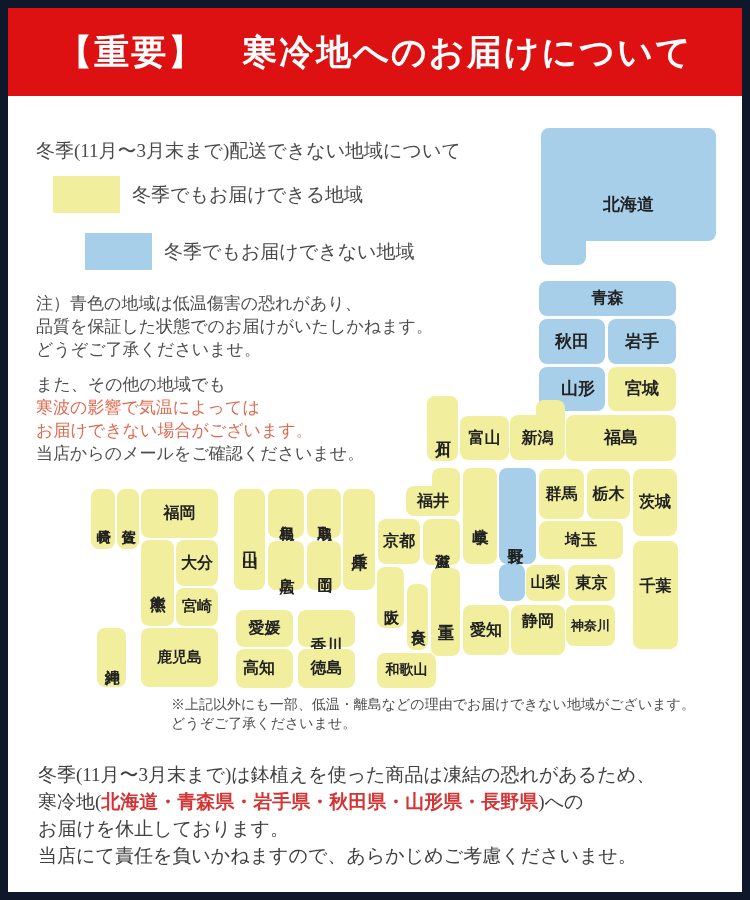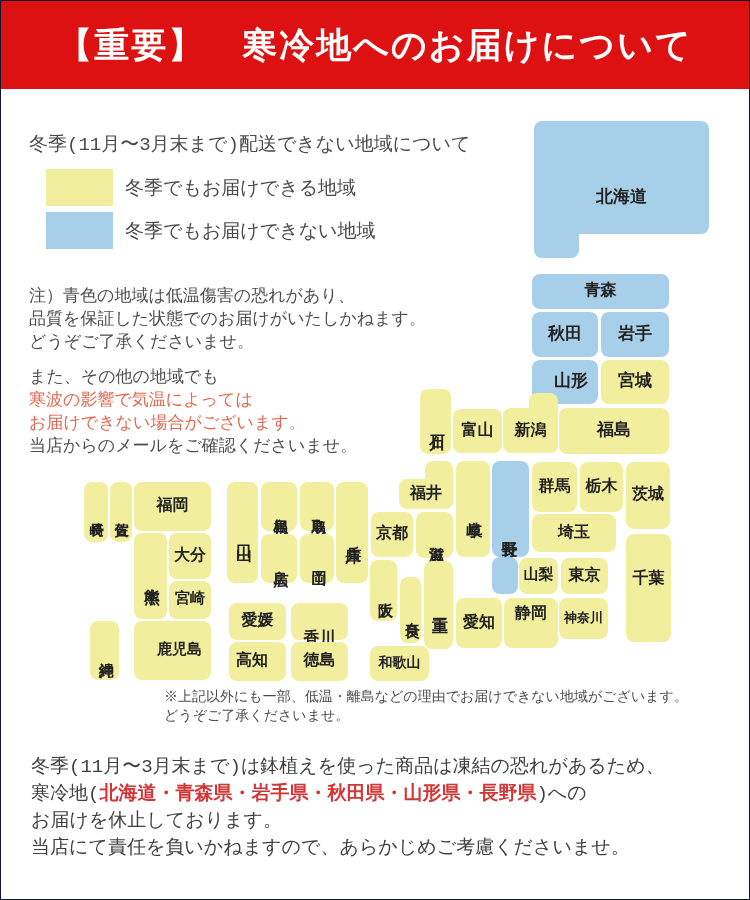--- a/index.html
+++ b/index.html
@@ -1,29 +1,29 @@
 <!DOCTYPE html>
 <html><head>
 <meta charset="utf-8">
 <style>
   html,body { margin:0; padding:0; background:#ffffff; }
   .page {
     position:relative; width:750px; height:900px; box-sizing:border-box;
-    border:1px solid #0f172a; background:#ffffff; overflow:hidden;
-    font-family:Liberation Mono, monospace;
+    border:8px solid #0f172a; background:#ffffff; overflow:hidden;
+    font-family:Liberation Serif, serif;
   }
   .banner {
     position:absolute; left:0; top:0; right:0; height:88px; background:#dd1111;
     display:flex; align-items:center; justify-content:center;
   }
   .banner span { color:#ffffff; font-size:35px; font-weight:bold; letter-spacing:2px; white-space:nowrap; }
   .intro-heading { position:absolute; left:28px; top:130px; font-size:19px; color:#4a4a4a; white-space:nowrap; }
   .legend-row { position:absolute; left:45px; display:flex; align-items:center; }
   #legend-row-1 { top:168px; }
-  #legend-row-2 { top:211px; }
+  #legend-row-2 { top:225px;margin-left:32px; }
   .swatch { width:67px; height:37px; flex:0 0 auto; }
   .legend-label { margin-left:12px; font-size:19px; color:#4a4a4a; white-space:nowrap; }
   .note { position:absolute; left:28px; font-size:17px; line-height:23px; color:#4d4d4d; white-space:nowrap; }
   #note1 { top:284px; }
   #note2 { top:365px; }
   .red-note { color:#e2684e; }
   #japan-map { position:absolute; left:0; top:0; width:750px; height:900px; }
   .pref-rect { position:absolute; border-radius:8px; }
   .pref-label {
     position:absolute; display:flex; align-items:center; justify-content:center;
@@ -157,21 +157,21 @@
       <div class="pref-label vertical" style="left: 109px; top: 481px; width: 22px; height: 60px; font-size: 14px;">佐賀</div>
       <div class="pref-rect" style="left: 83px; top: 481px; width: 24px; height: 60px; background: rgb(241, 238, 157);"></div>
       <div class="pref-label vertical" style="left: 83px; top: 481px; width: 24px; height: 60px; font-size: 14px;">長崎</div>
       <div class="pref-rect" style="left: 133px; top: 532px; width: 33px; height: 86px; background: rgb(241, 238, 157);"></div>
       <div class="pref-label vertical" style="left: 133px; top: 532px; width: 33px; height: 86px; font-size: 16px;">熊本</div>
       <div class="pref-rect" style="left: 168px; top: 532px; width: 42px; height: 46px; background: rgb(241, 238, 157);"></div>
       <div class="pref-label" style="left: 168px; top: 532px; width: 42px; height: 46px; font-size: 16px;">大分</div>
       <div class="pref-rect" style="left: 168px; top: 580px; width: 42px; height: 38px; background: rgb(241, 238, 157);"></div>
       <div class="pref-label" style="left: 168px; top: 580px; width: 42px; height: 38px; font-size: 15px;">宮崎</div>
       <div class="pref-rect" style="left: 133px; top: 620px; width: 77px; height: 59px; background: rgb(241, 238, 157);"></div>
-      <div class="pref-label" style="left: 133px; top: 620px; width: 77px; height: 59px; font-size: 15px; padding-left: 7px;">鹿児島</div>
+      <div class="pref-label" style="left: 133px; top: 620px; width: 77px; height: 59px; font-size: 15px;">鹿児島</div>
       <div class="pref-rect" style="left: 89px; top: 620px; width: 29px; height: 59px; background: rgb(241, 238, 157);"></div>
       <div class="pref-label vertical" style="left: 89px; top: 620px; width: 29px; height: 59px; font-size: 15px;">沖縄</div>
     </div>
 
   <div class="footnote">
     <div>※上記以外にも一部、低温・離島などの理由でお届けできない地域がございます。</div>
     <div>どうぞご了承くださいませ。</div>
   </div>
 
   <div class="footer-text">

